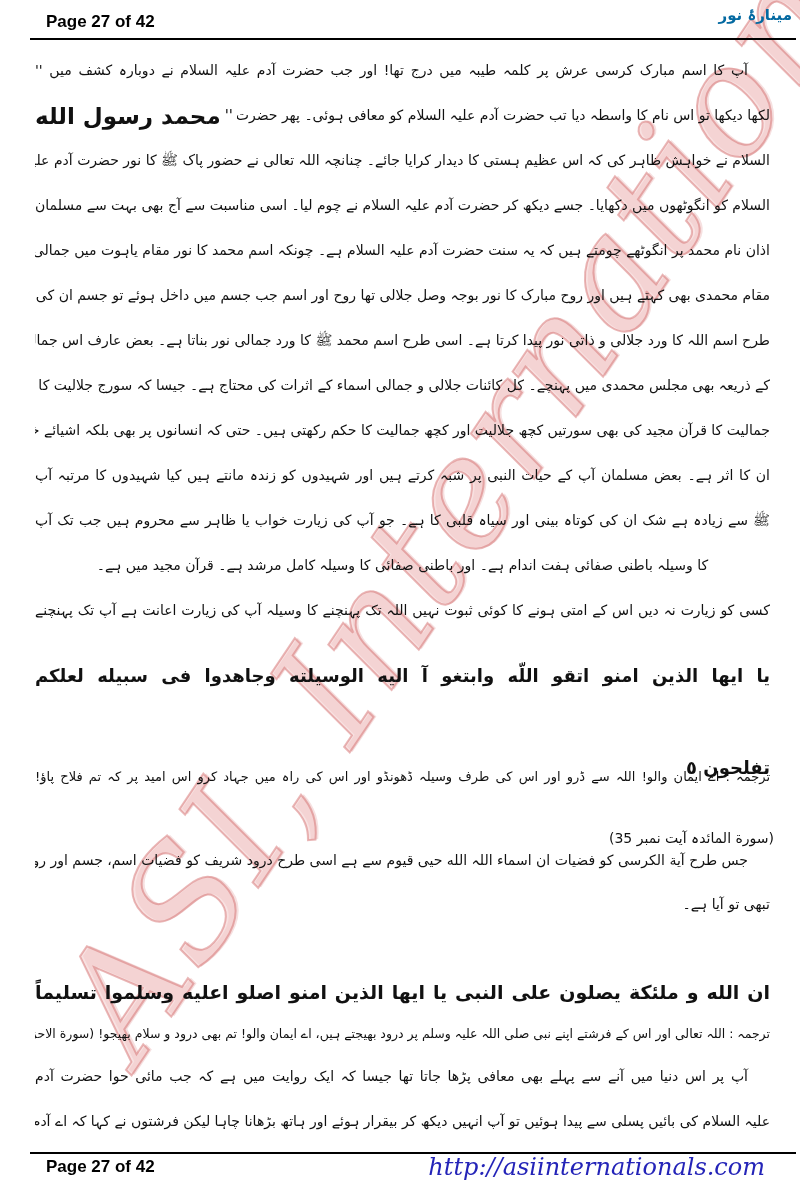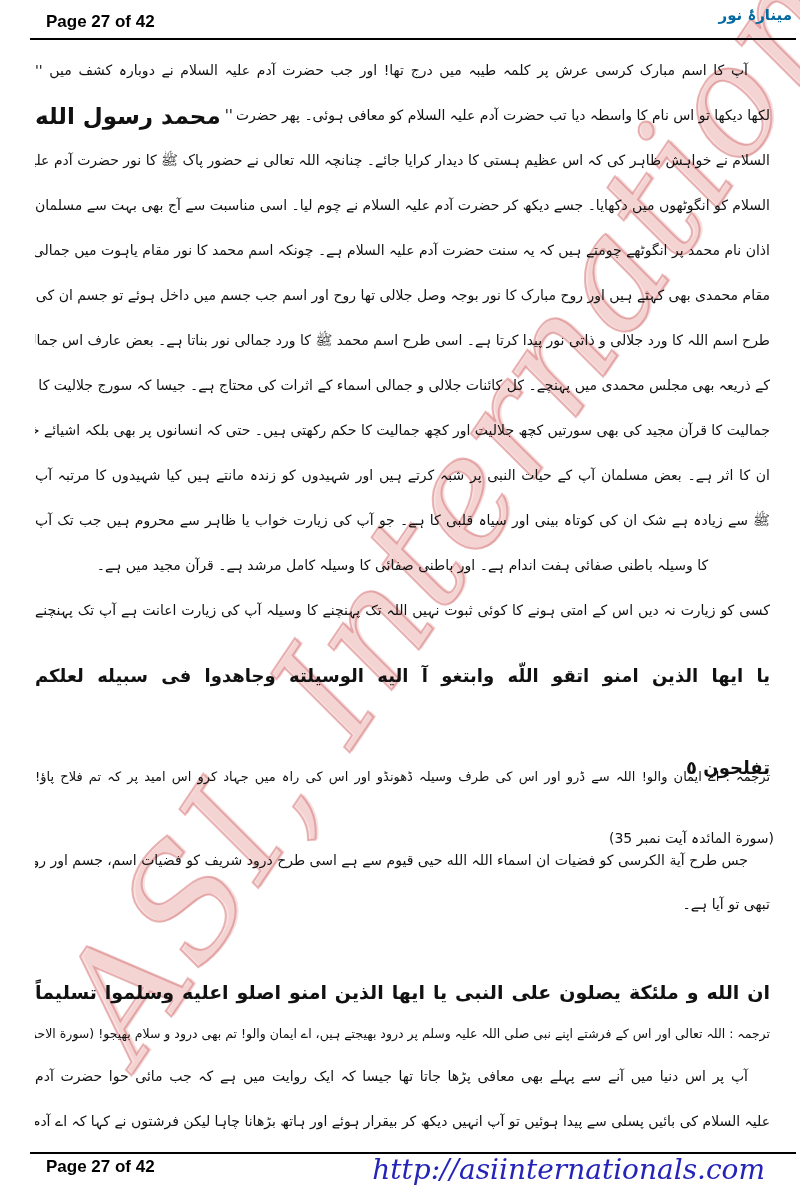--- a/index.html
+++ b/index.html
@@ -44,21 +44,21 @@
     background:#000;z-index:3;
   }
   .ftr-label{
     position:absolute;left:46px;top:1157px;z-index:3;
     font-family:"Liberation Sans",sans-serif;
     font-weight:bold;font-size:17px;color:#000;
   }
   .ftr-url{
     position:absolute;right:35px;top:1153px;z-index:3;
     font-family:"DejaVu Serif",serif;
-    font-style:italic;font-size:28px;
+    font-style:italic;font-size:24px;
     text-decoration:none;
   }
   
   .blk{
     position:absolute;left:35px;width:735px;z-index:2;
     direction:rtl;
     overflow:hidden;
   }
   .uline{
     height:45px;line-height:45px;

